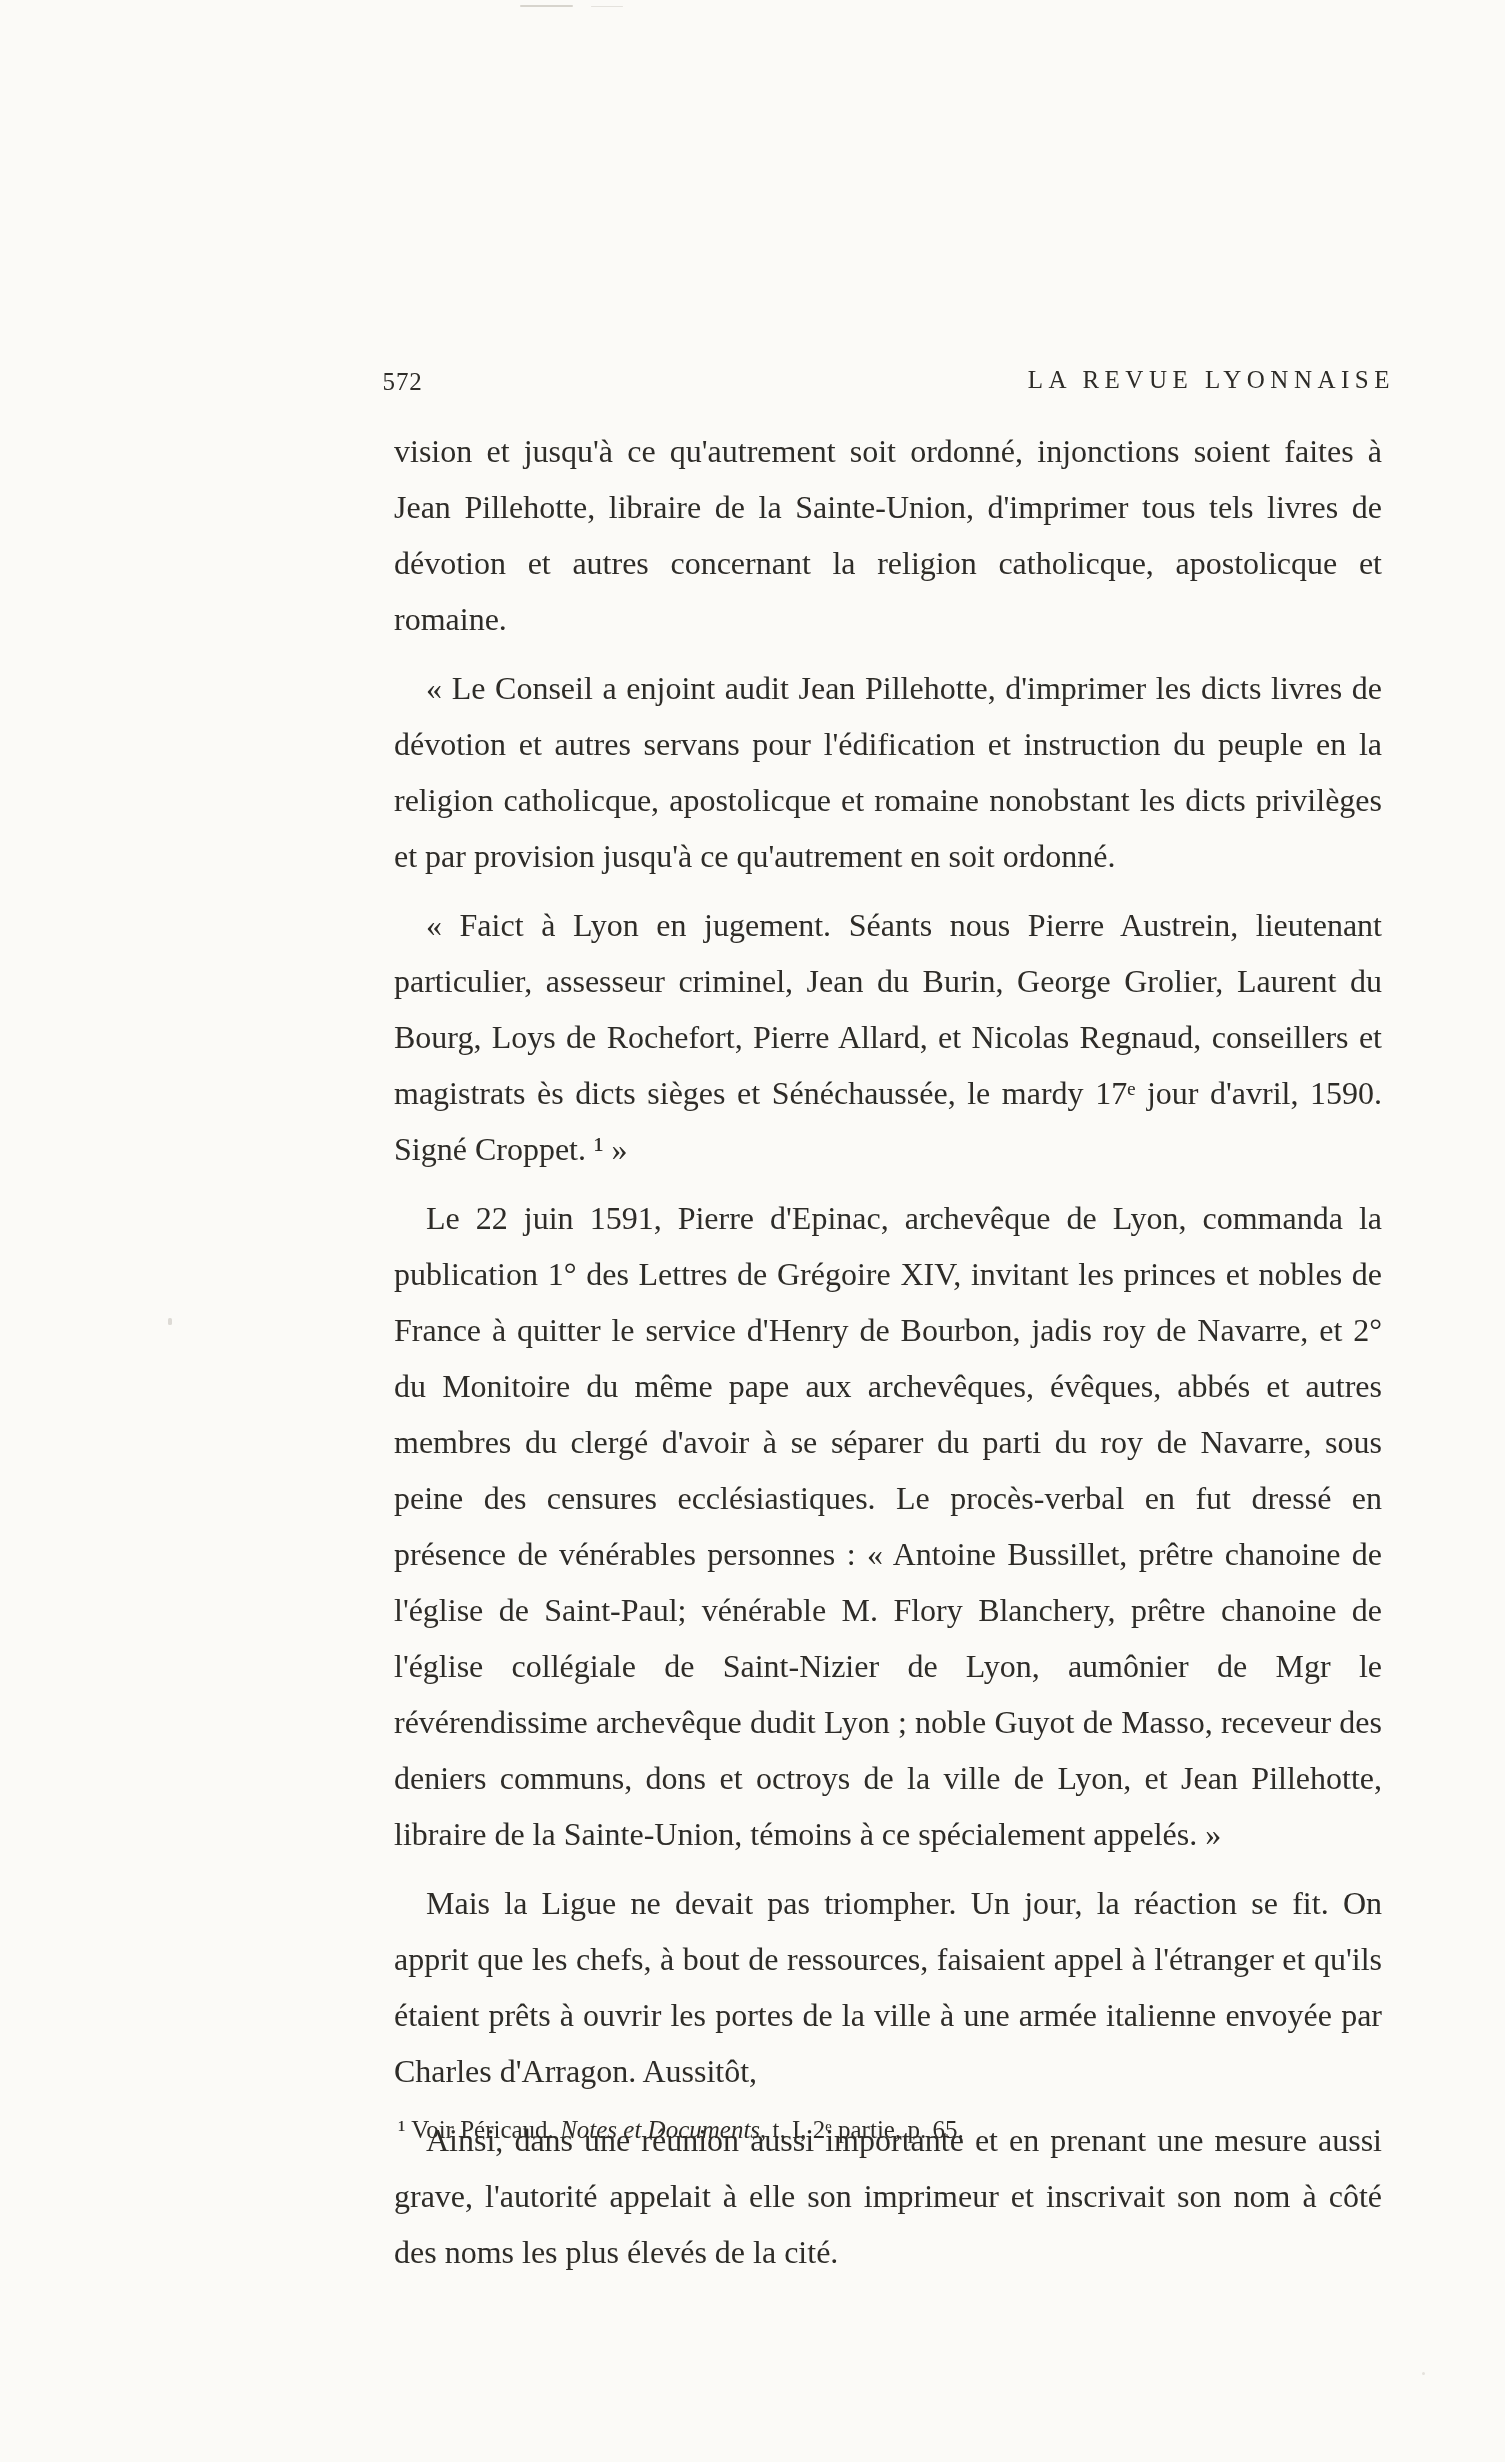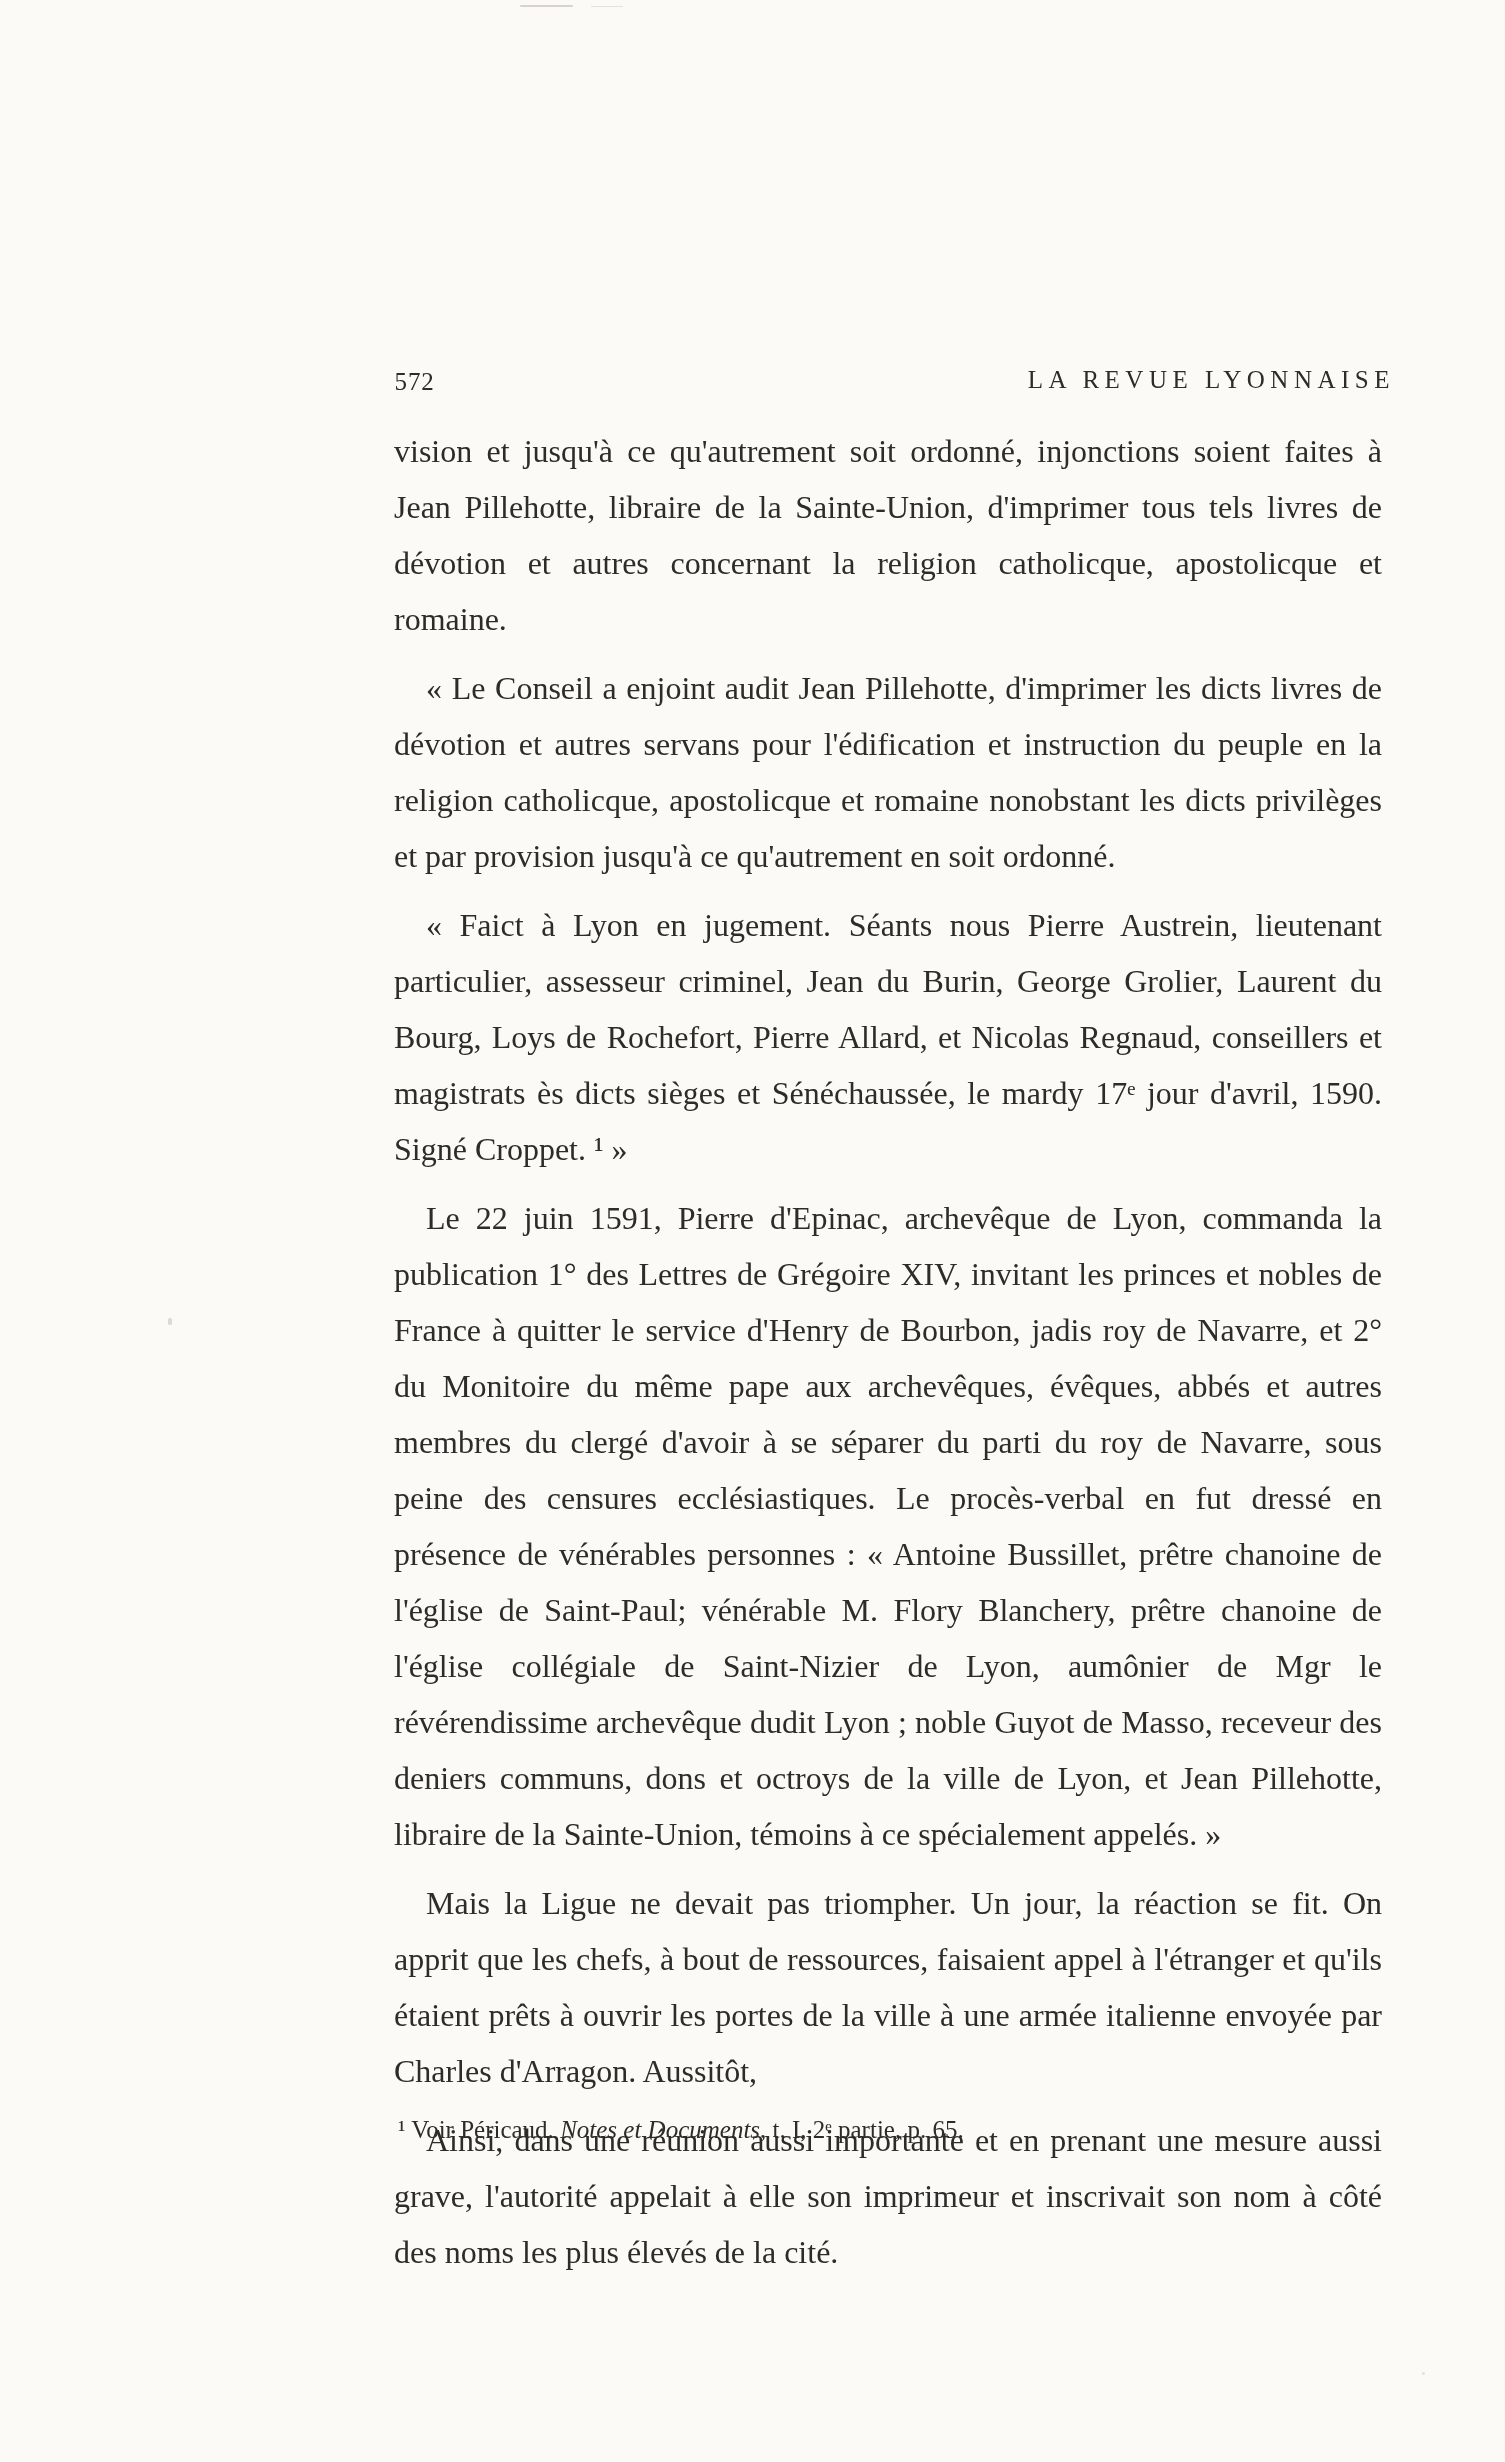--- a/index.html
+++ b/index.html
@@ -29,21 +29,20 @@
     position: relative;
     height: 42px;
     margin-bottom: 18px;
   }
   .page-number {
     position: absolute;
     left: 1.6px;
     top: 4.9px;
     font-size: 25px;
     letter-spacing: 0.8px;
-    margin-left: 12px;
   }
   .journal-title {
     text-align: right;
     font-size: 25px;
     letter-spacing: 0.22em;
     padding-top: 3.2px;
   }
   .body-text p {
     margin: 13px;
     font-size: 32px;

